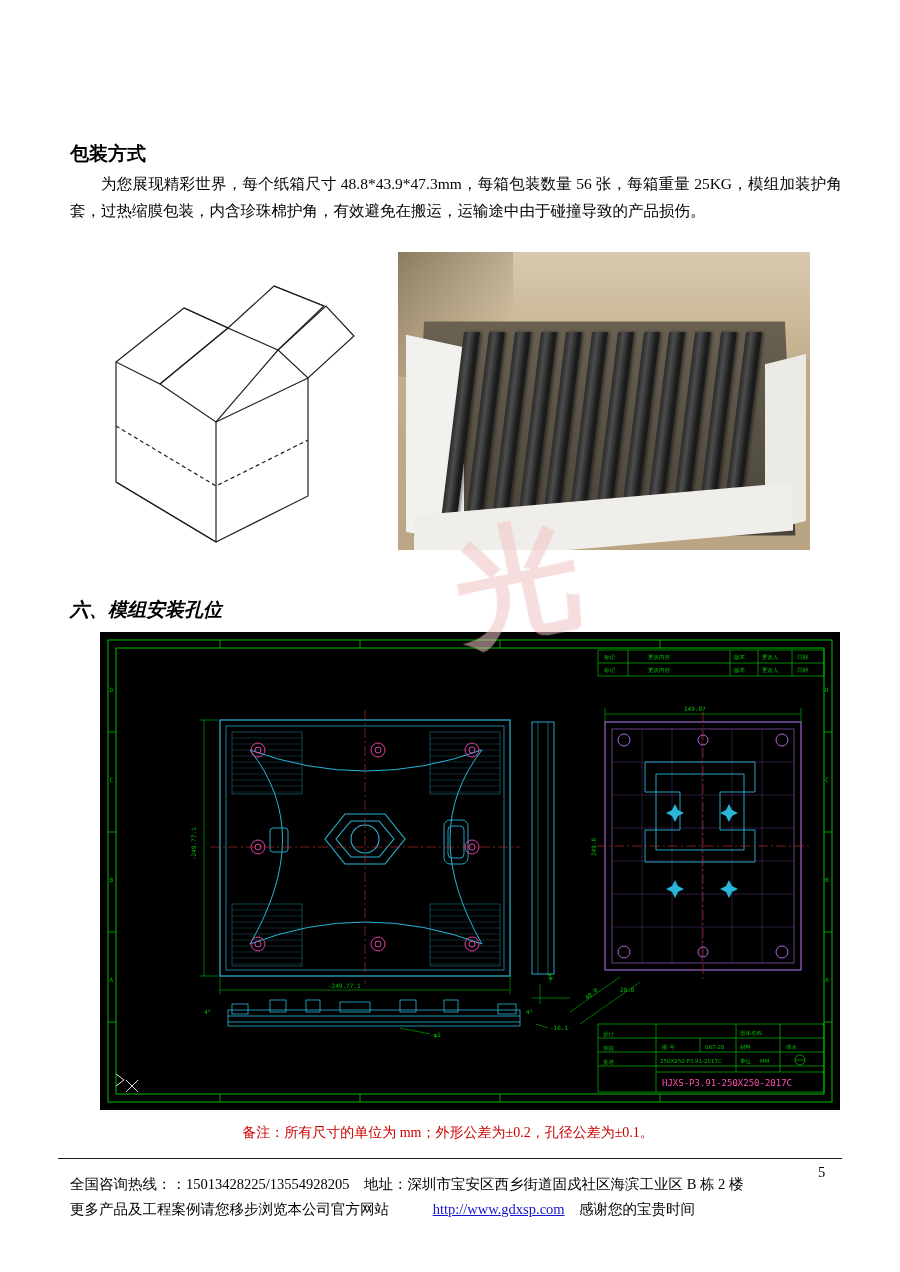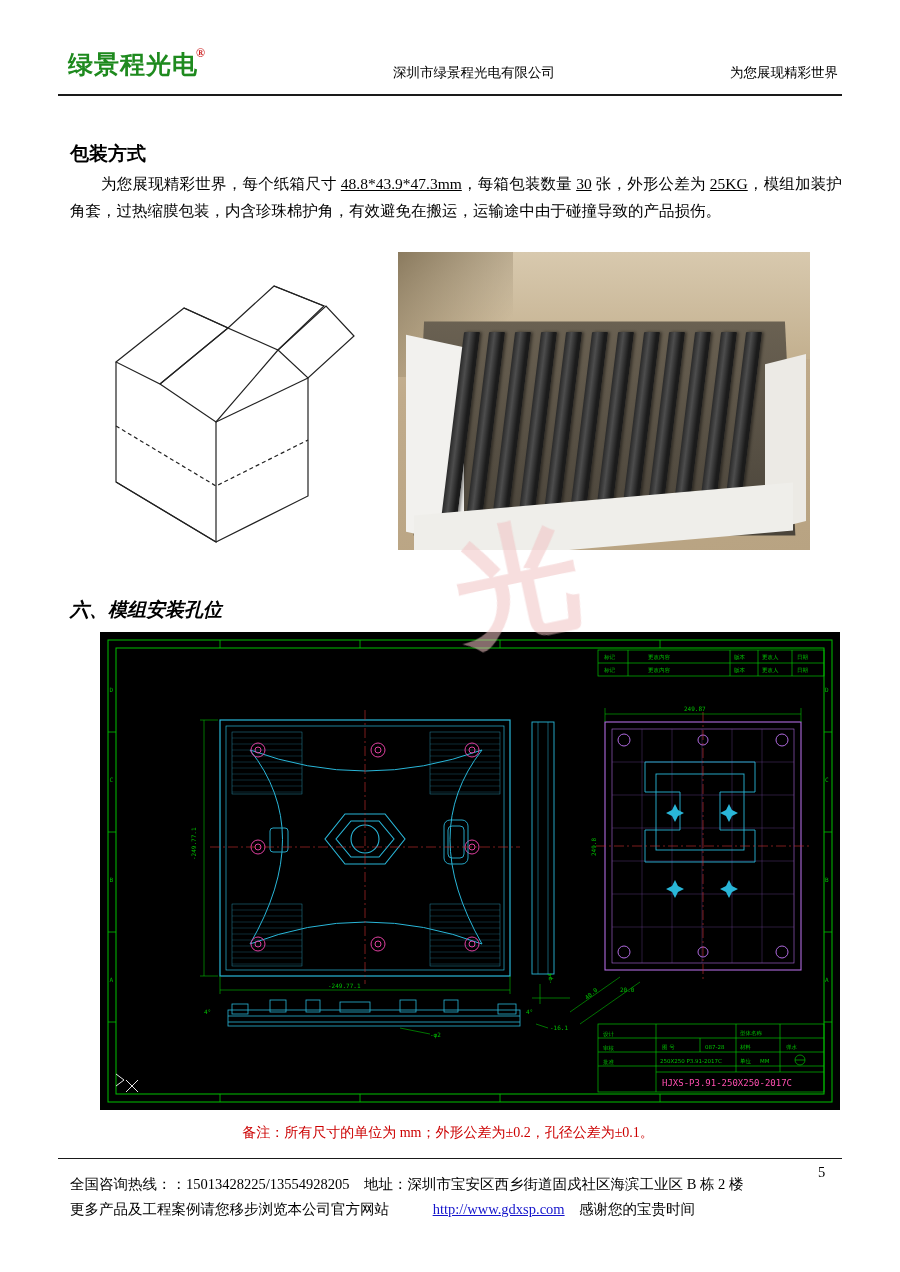--- a/index.html
+++ b/index.html
@@ -92,21 +92,21 @@
     left: 70px;
     top: 170px;
     width: 772px;
     font-size: 15.5px;
     line-height: 27px;
     color: #000;
     text-align: justify;
     text-indent: 2em;
     font-family: "Liberation Serif", serif;
   }
-  .u { text-decoration: underline; }
+  .u { }
 
   
   .carton {
     position: absolute;
     left: 88px;
     top: 250px;
     width: 300px;
     height: 300px;
   }
 
@@ -241,33 +241,25 @@
     top: 1164px;
     font-size: 14.5px;
     font-family: "Liberation Serif", serif;
   }
 </style>
 </head>
 <body>
 
 <div class="page">
 
-  <div class="header">
-    <div class="logo-wrap">
-      <span class="logo-text">绿景程光电</span><span class="logo-reg">®</span>
-    </div>
-    <div class="header-company">深圳市绿景程光电有限公司</div>
-    <div class="header-slogan">为您展现精彩世界</div>
-    <div class="header-rule"></div>
-  </div>
 
   <div class="h-section" id="pack-title">包装方式</div>
 
   <div class="body-text">
-    <span>为您展现精彩世界，每个纸箱尺寸 </span><span class="u">48.8*43.9*47.3mm</span><span>，每箱包装数量 </span><span class="u">30</span><span> 张，外形公差为 </span><span class="u">25KG</span><span>，模组加装护角套，过热缩膜包装，内含珍珠棉护角，有效避免在搬运，运输途中由于碰撞导致的产品损伤。</span>
+    <span>为您展现精彩世界，每个纸箱尺寸 </span><span class="u">48.8*43.9*47.3mm</span><span>，每箱包装数量 </span><span class="u">56</span><span> 张，每箱重量 </span><span class="u">25KG</span><span>，模组加装护角套，过热缩膜包装，内含珍珠棉护角，有效避免在搬运，运输途中由于碰撞导致的产品损伤。</span>
   </div>
 
   <div class="carton">
     <svg width="300" height="300" viewBox="0 0 300 300">
       <g fill="none" stroke="#222" stroke-width="1.2">
 
         <polygon points="28,112 96,58 140,78 72,134"></polygon>
         <polygon points="140,78 186,36 236,56 190,100"></polygon>
         <polygon points="190,100 238,56 266,86 220,128"></polygon>
         <polyline points="72,134 128,172 190,100"></polyline>

